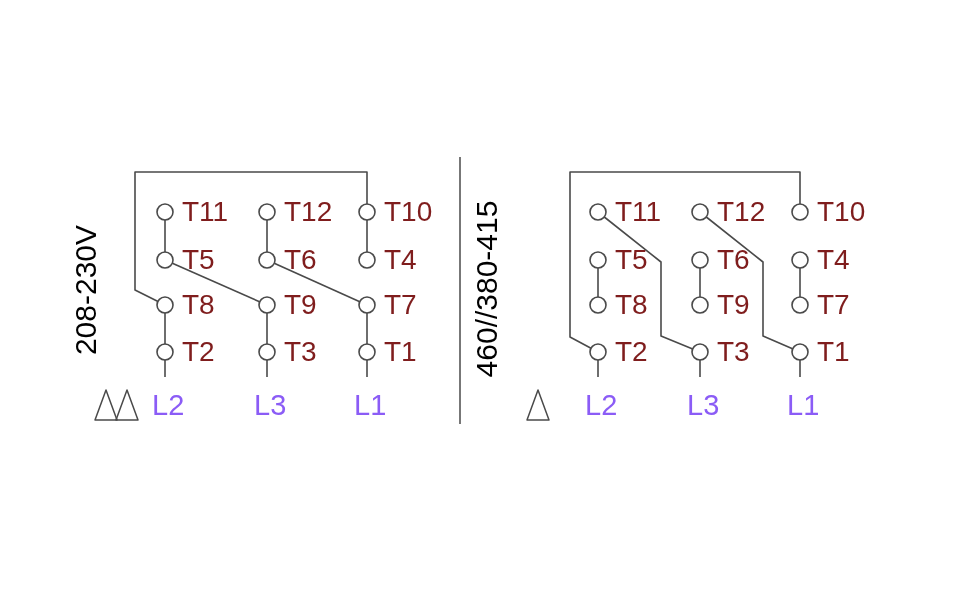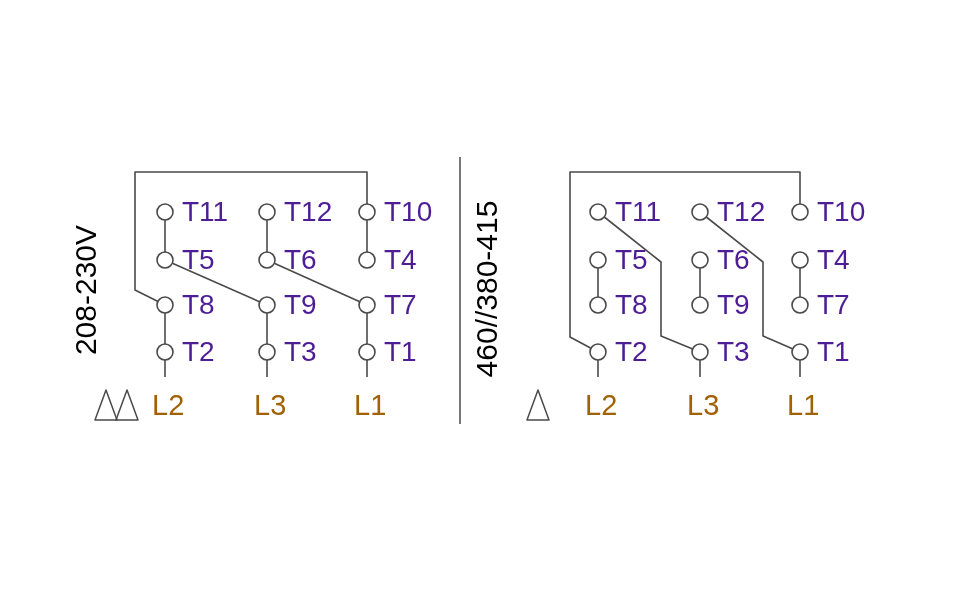--- a/index.html
+++ b/index.html
@@ -7,25 +7,25 @@
   body {
     width:976px; height:600px;
     position:relative; overflow:hidden;
     font-family:"Liberation Sans", sans-serif;
     color:#000;
   }
   .canvas { position:absolute; left:0; top:0; width:976px; height:600px; }
   #wires-svg { position:absolute; left:0; top:0; }
   .t-label {
     position:absolute; font-size:28px; line-height:30px;
-    white-space:nowrap; color:#4c1d95;
+    white-space:nowrap; color:#7f1d1d;
   }
   .lead-label {
     position:absolute; font-size:29px; line-height:30px;
-    white-space:nowrap; color:#a16207;
+    white-space:nowrap; color:#8b5cf6;
   }
   .v-label {
     position:absolute; font-size:30px; line-height:32px;
     text-align:center; white-space:nowrap; color:#000;
     transform:rotate(-90deg);
   }
 </style>
 </head>
 <body>
 

